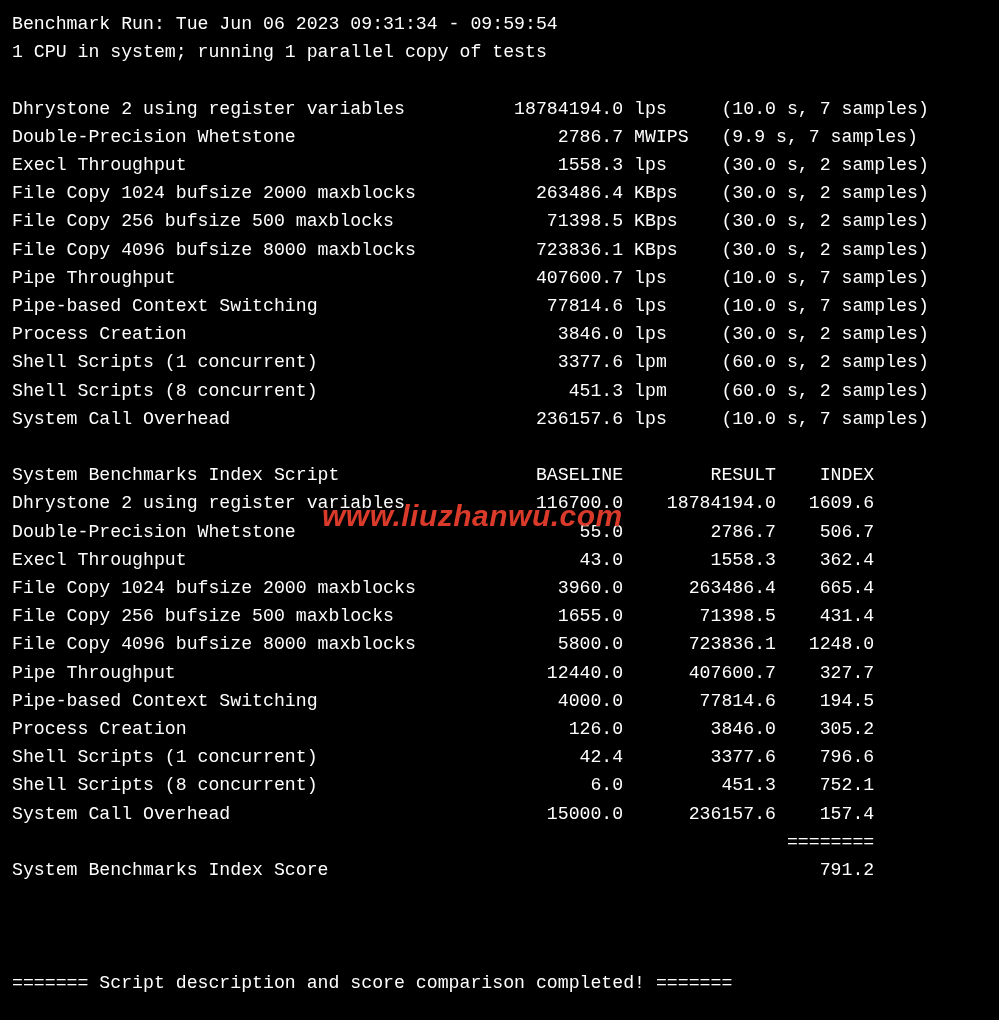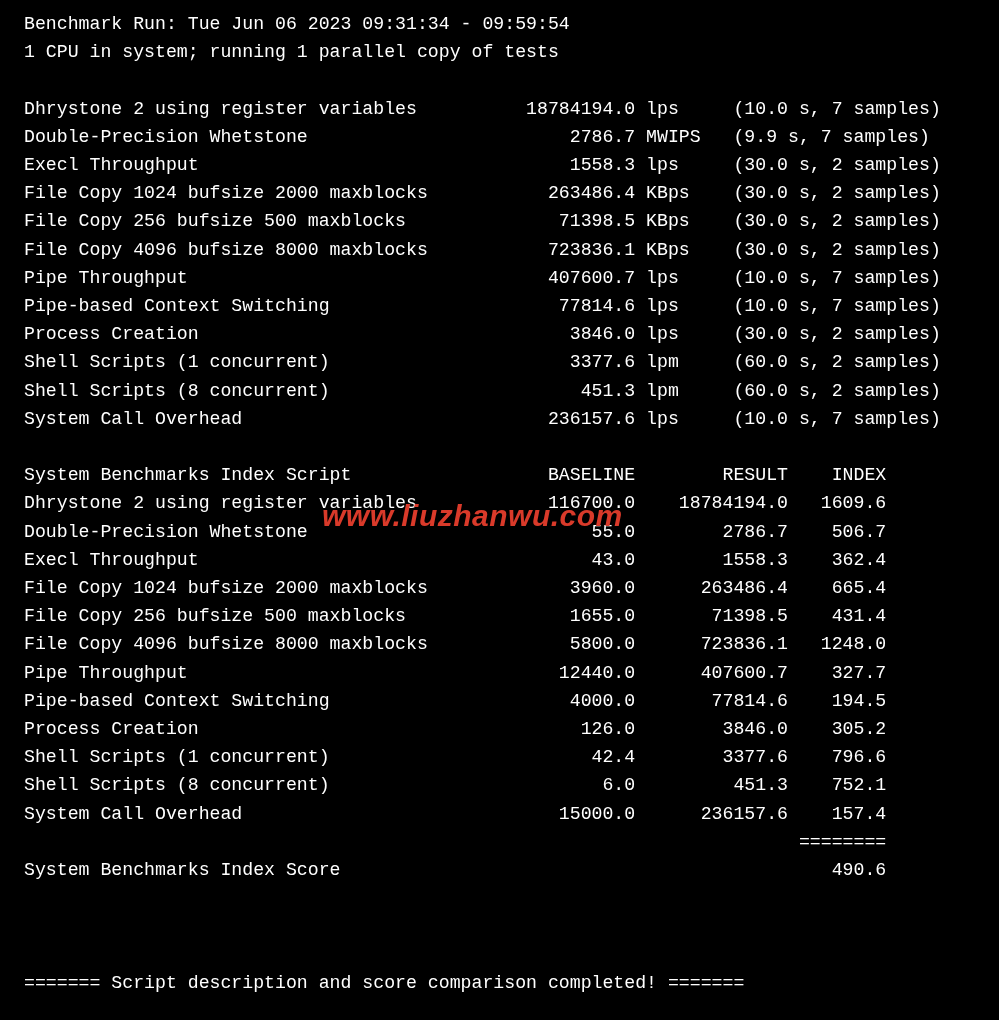--- a/index.html
+++ b/index.html
@@ -9,21 +9,21 @@
     color: #fff;
     font-family: "Consolas", "Menlo", "Courier New", monospace;
     font-size: 18.2px;
     line-height: 1.55;
     width: 999px;
     height: 1020px;
     overflow: hidden;
   }
   .terminal {
     white-space: pre;
-    padding: 10px 16px 0 24px;
+    padding: 10px 16px 0 12px;
     position: relative;
   }
   .watermark {
     position: absolute;
     top: 493px;
     left: 322px;
     font-family: Arial, sans-serif;
     font-size: 30px;
     font-weight: 700;
     font-style: italic;
@@ -58,18 +58,18 @@
 File Copy 1024 bufsize 2000 maxblocks             3960.0      263486.4    665.4
 File Copy 256 bufsize 500 maxblocks               1655.0       71398.5    431.4
 File Copy 4096 bufsize 8000 maxblocks             5800.0      723836.1   1248.0
 Pipe Throughput                                  12440.0      407600.7    327.7
 Pipe-based Context Switching                      4000.0       77814.6    194.5
 Process Creation                                   126.0        3846.0    305.2
 Shell Scripts (1 concurrent)                        42.4        3377.6    796.6
 Shell Scripts (8 concurrent)                         6.0         451.3    752.1
 System Call Overhead                             15000.0      236157.6    157.4</span>
 <span id="sep-line">                                                                       ========</span>
-<span id="score-line">System Benchmarks Index Score                                             490.6</span>
+<span id="score-line">System Benchmarks Index Score                                             791.2</span>
 
 
 
 <span>======= Script description and score comparison completed! =======</span>
 <span class="watermark">www.liuzhanwu.com</span></div>
 
 </body></html>

